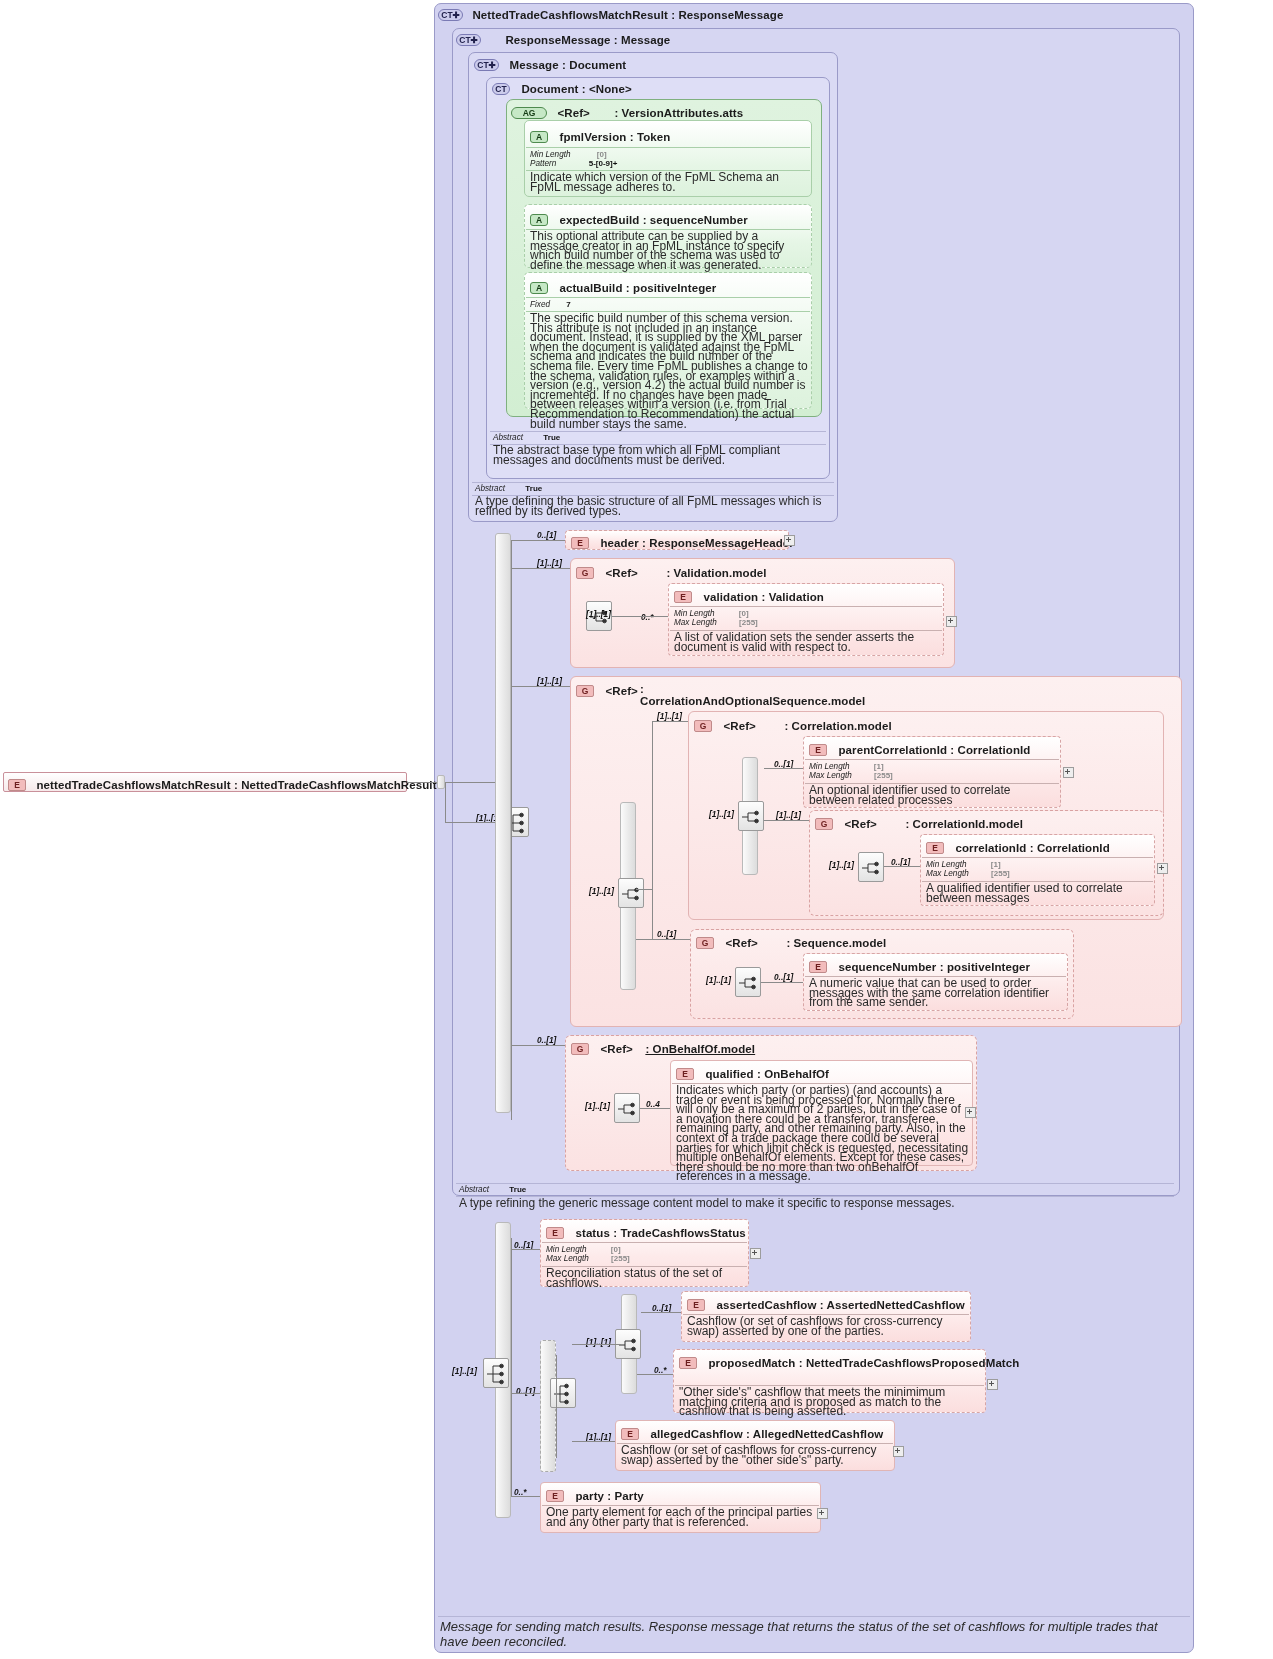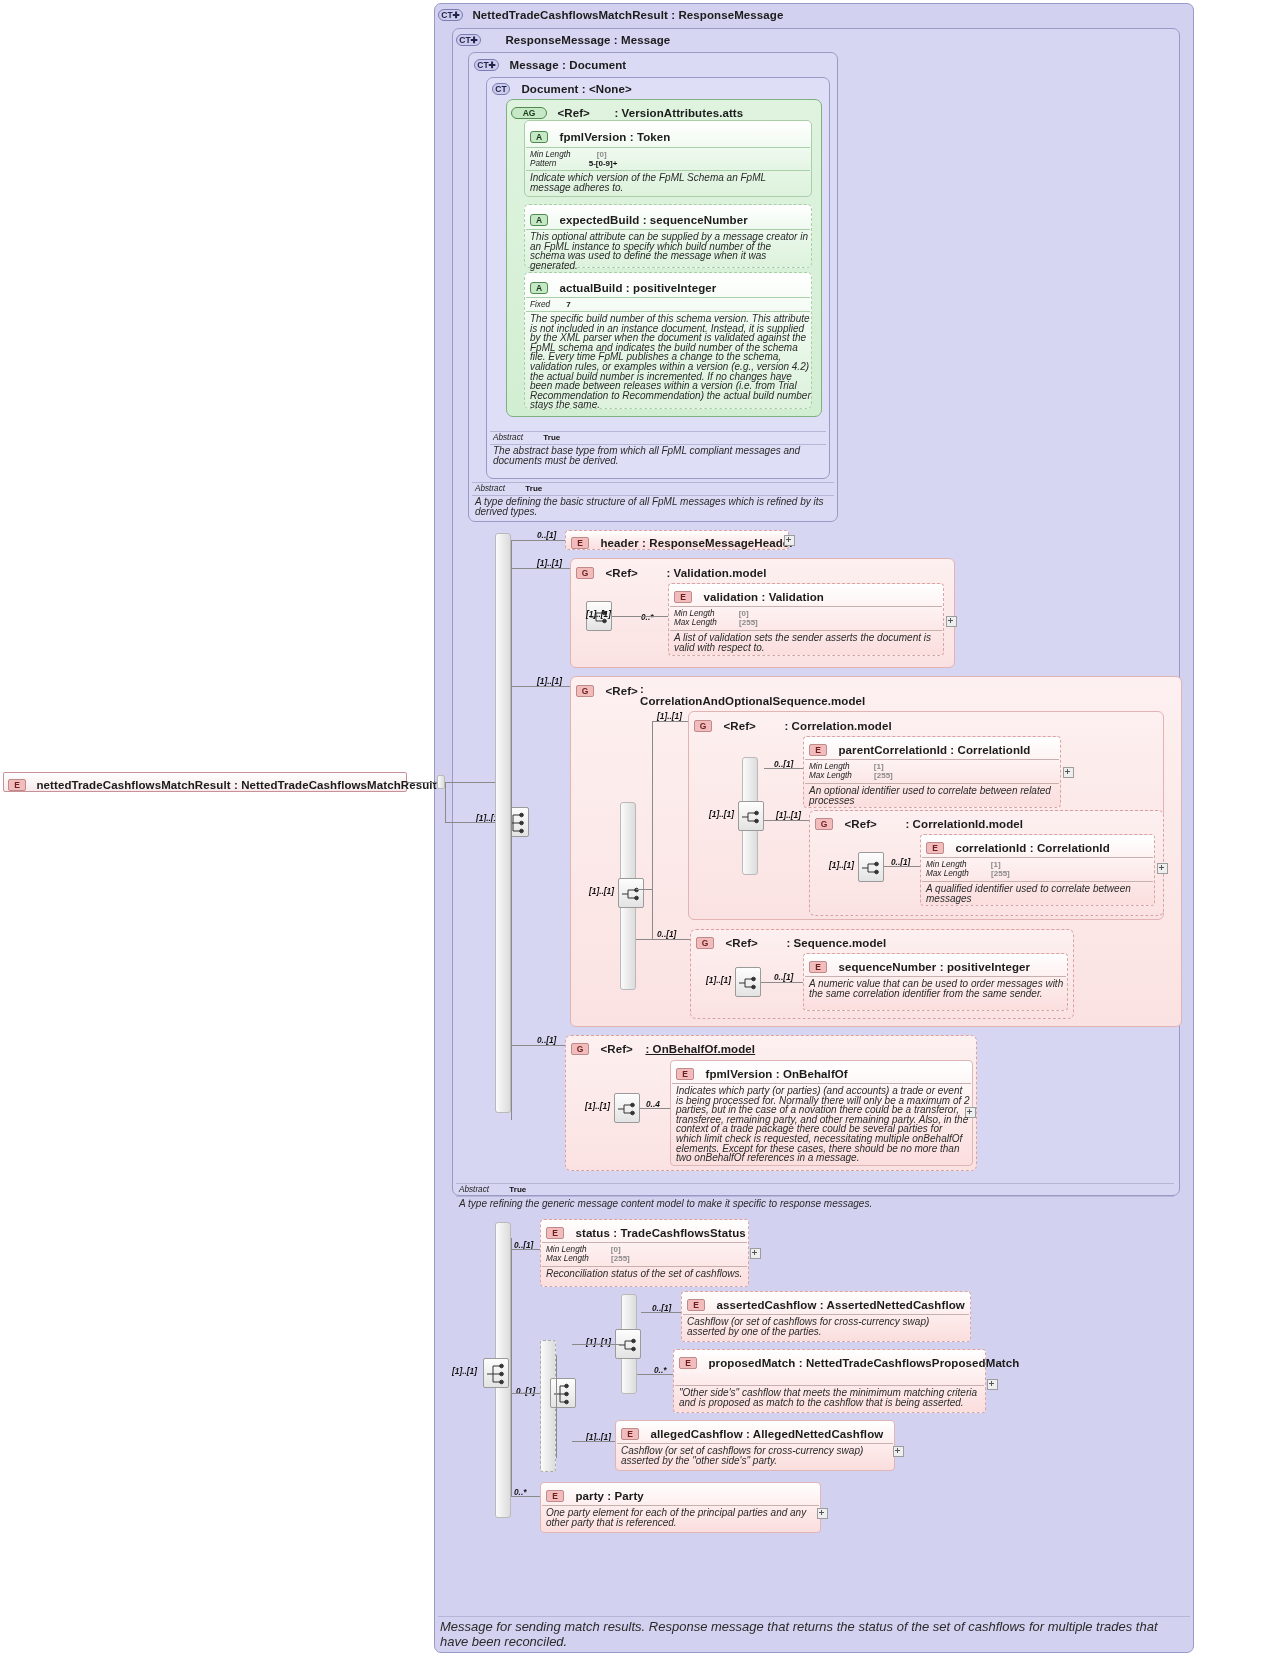--- a/index.html
+++ b/index.html
@@ -44,21 +44,21 @@
   .hr{position:absolute;height:0;border-top:1px solid #c9b0b0;}
   .hrg{position:absolute;height:0;border-top:1px solid #a9cfa9;}
 
   
   .prop{position:absolute;font-size:8.2px;color:#1b1b1b;white-space:nowrap;}
   .prop i{font-style:italic;}
   .prop .val{color:#8a8a8a;font-weight:bold;font-size:8px;}
   .prop .valb{color:#111;font-weight:bold;font-size:8px;}
 
   
-  .doc{position:absolute;font-size:10px;font-style:italic;color:#2a2a2a;line-height:9.6px;}
+  .doc{position:absolute;font-size:12px;color:#2a2a2a;line-height:9.6px;}
 
   
   .card{position:absolute;font-size:8.3px;font-style:italic;color:#111;white-space:nowrap;font-weight:bold;}
 
   
   .ln{position:absolute;background:#8a8a8a;}
   .lnh{height:1px;}
   .lnv{width:1px;}
 
   
@@ -417,21 +417,21 @@
       <circle cx="17.5" cy="11" r="1.8"></circle>
           <circle cx="17.5" cy="19" r="1.8"></circle>
     </g>
       </svg>
   </div>
   <div class="card" style="left:585px;top:1101px;">[1]..[1]</div>
 
   <div class="abs elbox" style="left:670px;top:1060px;width:303px;height:106px;"></div>
   <div class="abs" style="left:676px;top:1064px;">
     <span class="badge badge-e">E</span>
-    <span class="ttl" style="margin-left:7px;">fpmlVersion  :  OnBehalfOf</span>
+    <span class="ttl" style="margin-left:7px;">qualified  :  OnBehalfOf</span>
   </div>
   <div class="plus" style="left:965px;top:1107px;"></div>
   <div class="hr" style="left:672px;top:1083px;width:299px;"></div>
   <div class="doc" style="left:676px;top:1086px;width:294px;">Indicates which party (or parties) (and accounts) a trade or event is being processed for. Normally there will only be a maximum of 2 parties, but in the case of a novation there could be a transferor, transferee, remaining party, and other remaining party. Also, in the context of a trade package there could be several parties for which limit check is requested, necessitating multiple onBehalfOf elements. Except for these cases, there should be no more than two onBehalfOf references in a message.</div>
   <div class="card" style="left:646px;top:1099px;">0..4</div>
   <div class="ln lnh" style="left:640px;top:1108px;width:30px;"></div>
 
   <div class="hr" style="left:456px;top:1183px;width:718px;border-color:#b5b5d6;"></div>
   <div class="prop" style="left:459px;top:1185px;">
     <i>Abstract</i>

